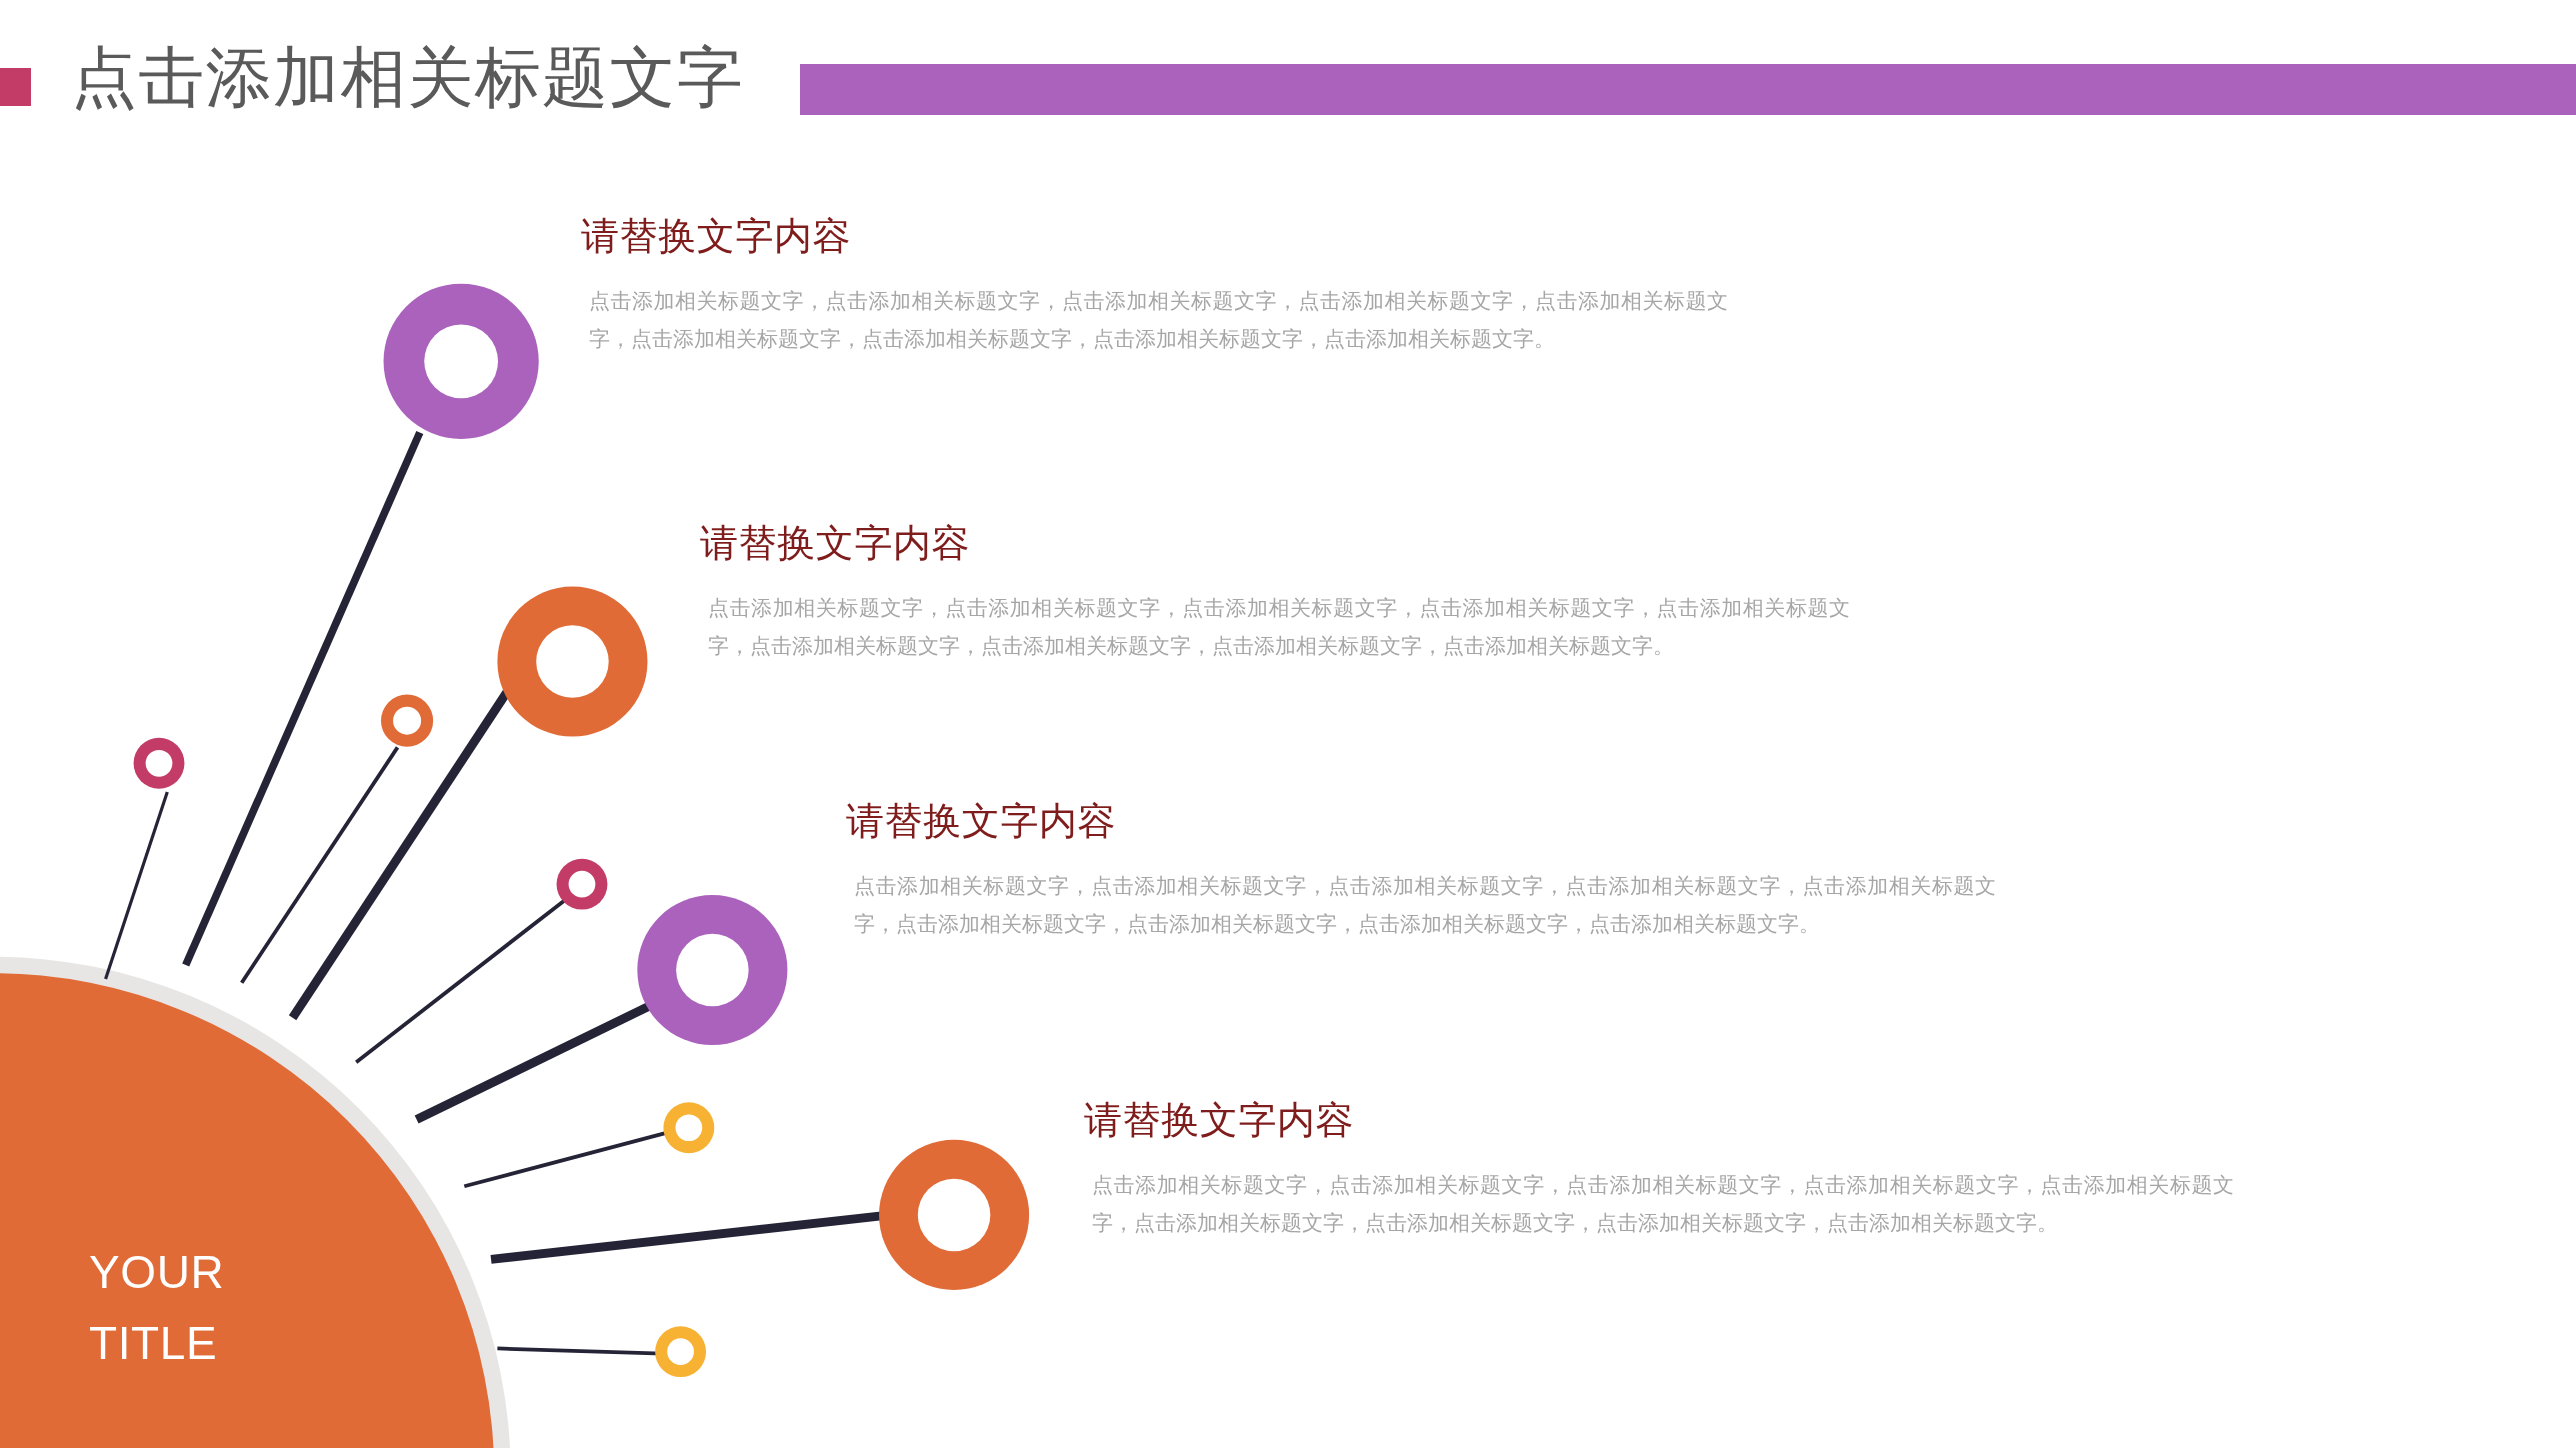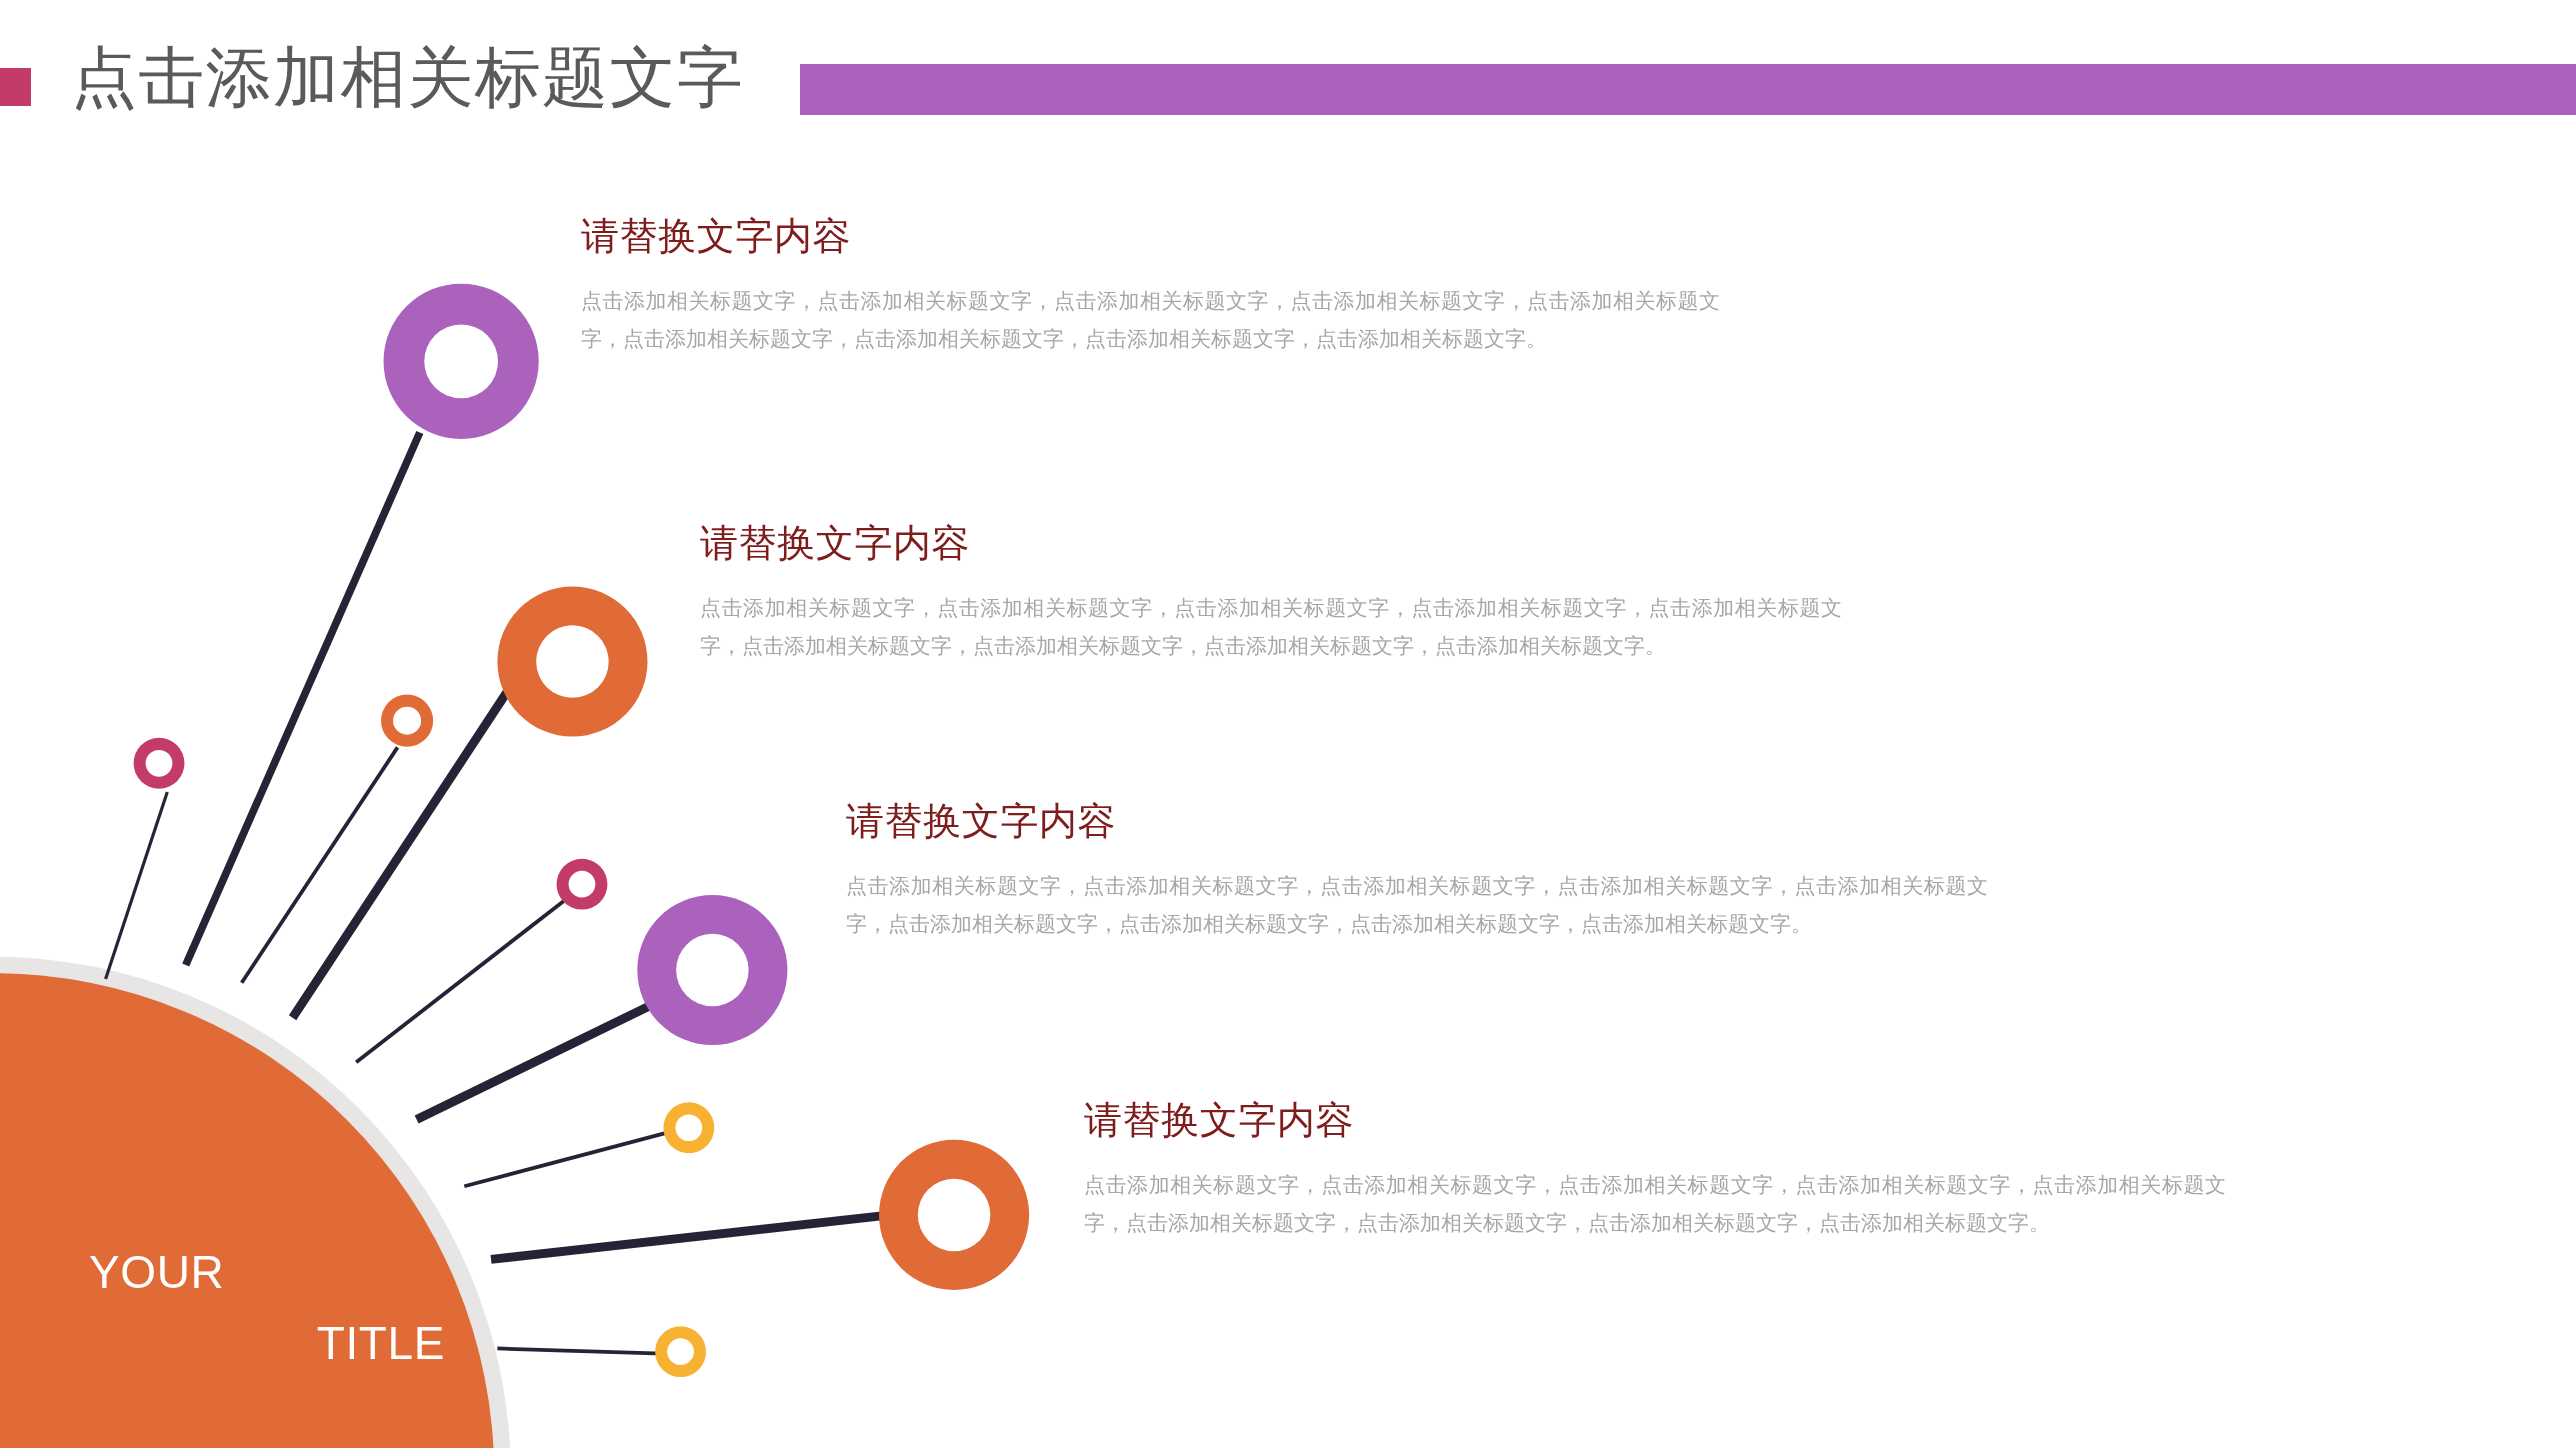--- a/index.html
+++ b/index.html
@@ -28,31 +28,31 @@
   
   #diagram{position:absolute;left:0;top:0;width:2576px;height:1449px;}
   #diagram svg{display:block;width:2576px;height:1449px;}
 
   
   #center-label{
     position:absolute;left:89px;top:1237px;width:356px;
     color:#ffffff;font-size:46px;line-height:71px;font-weight:400;
     letter-spacing:0.6px;pointer-events:none;
   }
-  #center-label .line2{display:block;text-align:right;}
+  #center-label .line2{display:block;}
 
   
   .tblock{position:absolute;}
   .tblock .t-head{
     color:#7f1d1d;font-size:38px;line-height:45px;font-weight:400;
     letter-spacing:0.6px;margin:12px 0 23px 0;white-space:nowrap;
   }
   .tblock .t-body{
     color:#a6a6a6;font-size:21px;line-height:38px;font-weight:400;
-    letter-spacing:0px;margin:0;text-align:justify;
+    letter-spacing:0px;margin:8px;text-align:justify;
   }
 
   #tblock-1{left:581px;top:202px;width:1145px;}
   #tblock-1 .t-body{width:1139px;}
 
   #tblock-2{left:700px;top:509px;width:1145px;}
   #tblock-2 .t-body{width:1142px;}
 
   #tblock-3{left:846px;top:787px;width:1145px;}
   #tblock-3 .t-body{width:1142px;}

